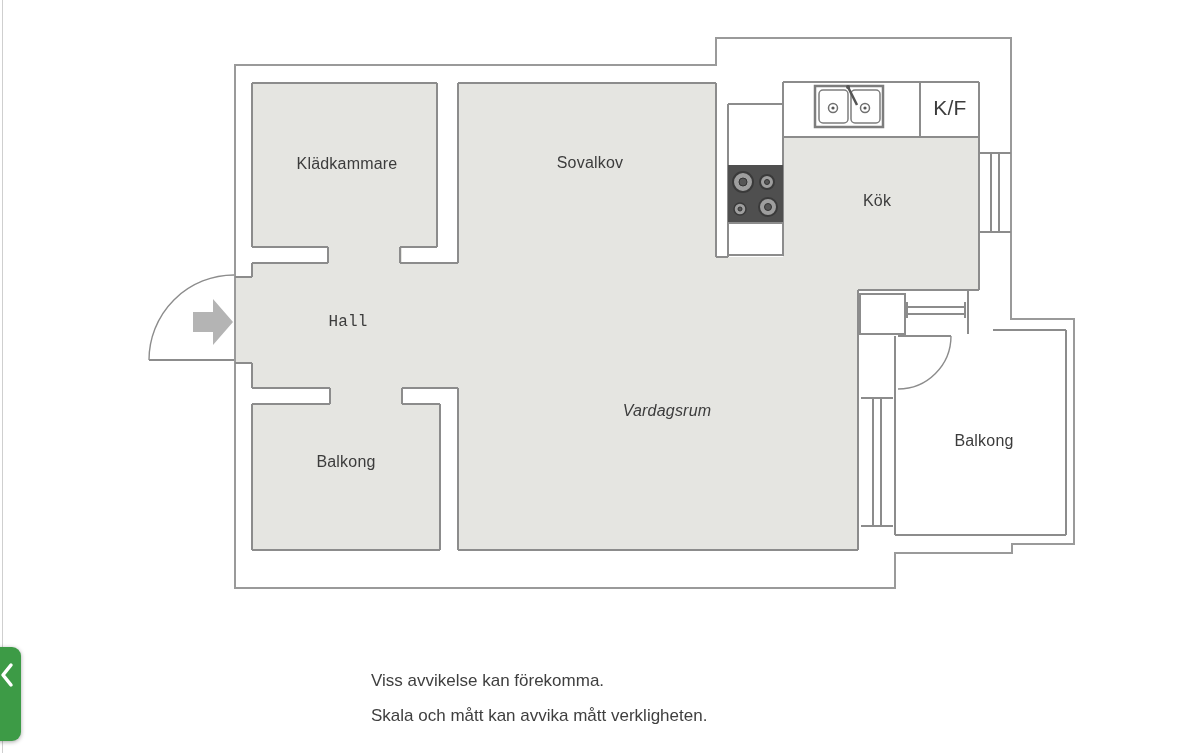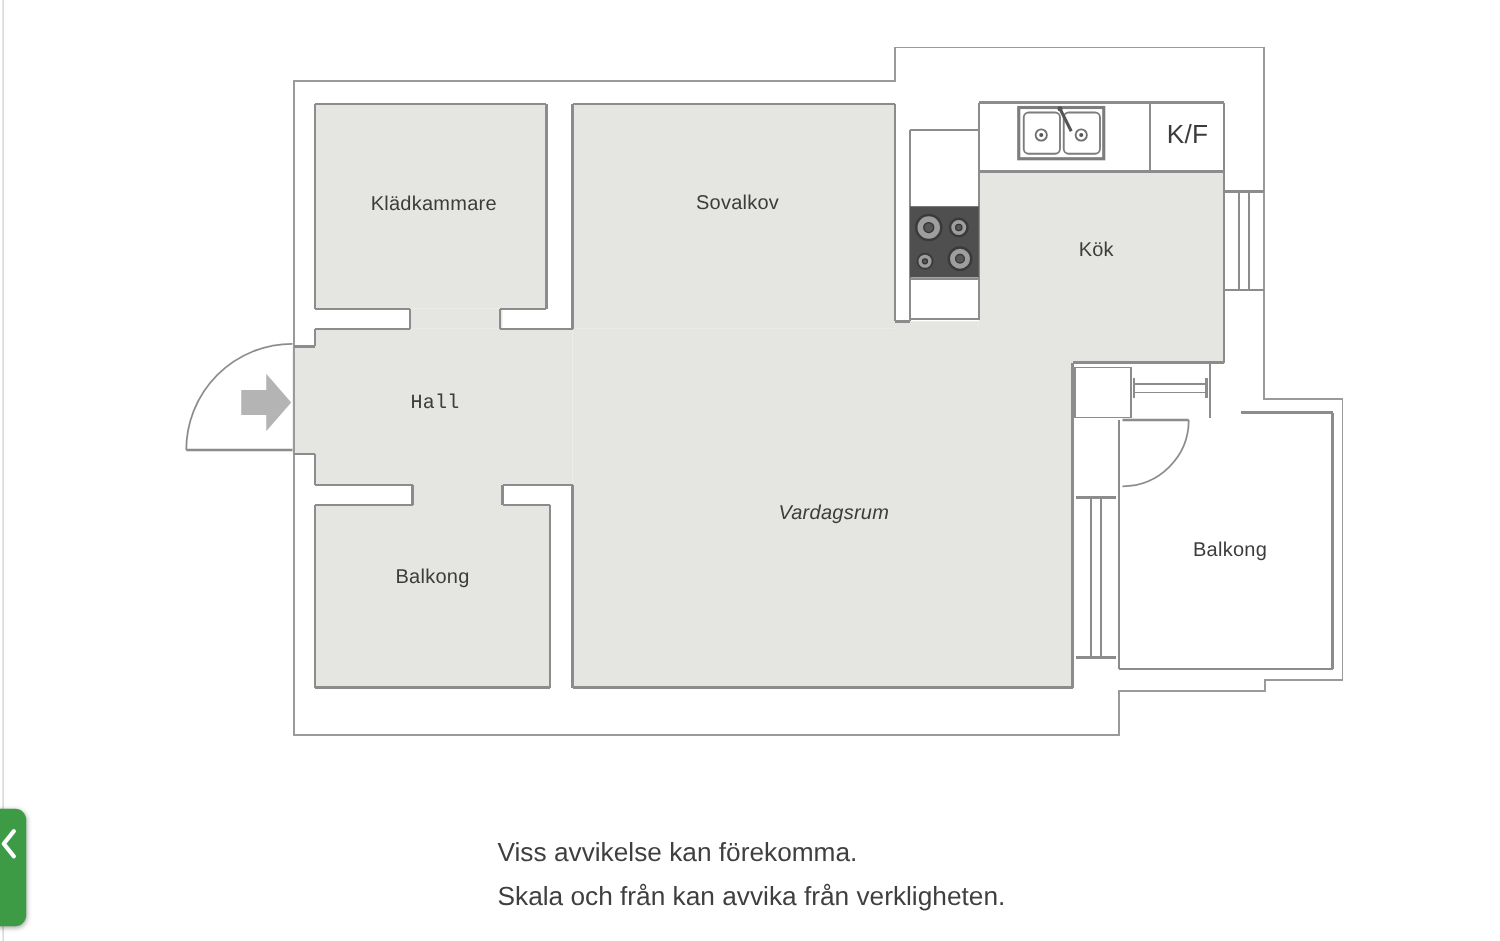--- a/index.html
+++ b/index.html
@@ -20,21 +20,21 @@
   }
   #lbl-kladkammare{left:347px;top:164px;}
   #lbl-sovalkov{left:590px;top:163px;text-align:right;}
   #lbl-kok{left:877px;top:201px;}
   #lbl-kf{left:950px;top:108px;font-size:21px;}
   #lbl-hall{left:348px;top:322px;font-family:Liberation Mono, monospace;}
   #lbl-vardagsrum{left:667px;top:411px;font-style:italic;}
   #lbl-badrum{left:346px;top:462px;}
   #lbl-balkong{left:984px;top:441px;}
   .disclaimer{
-    position:absolute;left:398px;color:#3f3f3f;font-size:21px;white-space:nowrap;
+    position:absolute;left:371px;color:#3f3f3f;font-size:17px;white-space:nowrap;
   }
   #disclaimer-1{top:671px;}
   #disclaimer-2{top:706px;}
   .back-btn{
     position:absolute;left:-9px;top:647px;width:30px;height:94px;
     background:#3d9b46;border-radius:9px;
     box-shadow:0 1px 4px rgba(0,0,0,.35);
     cursor:pointer;
   }
   .back-btn svg{position:absolute;left:9px;top:15px;}
@@ -125,19 +125,19 @@
 <div class="lbl" id="lbl-kladkammare">Klädkammare</div>
 <div class="lbl" id="lbl-sovalkov">Sovalkov</div>
 <div class="lbl" id="lbl-kok">Kök</div>
 <div class="lbl" id="lbl-kf">K/F</div>
 <div class="lbl" id="lbl-hall">Hall</div>
 <div class="lbl" id="lbl-vardagsrum">Vardagsrum</div>
 <div class="lbl" id="lbl-badrum">Balkong</div>
 <div class="lbl" id="lbl-balkong">Balkong</div>
 
 <div class="disclaimer" id="disclaimer-1">Viss avvikelse kan förekomma.</div>
-<div class="disclaimer" id="disclaimer-2">Skala och från kan avvika från verkligheten.</div>
+<div class="disclaimer" id="disclaimer-2">Skala och mått kan avvika mått verkligheten.</div>
 
 <div class="back-btn">
   <svg width="14" height="26" viewBox="0 0 14 26">
     <polyline points="11,3 3,13 11,23" fill="none" stroke="#ffffff" stroke-width="3.5" stroke-linecap="round" stroke-linejoin="round"></polyline>
   </svg>
 </div>
 
 </body></html>

